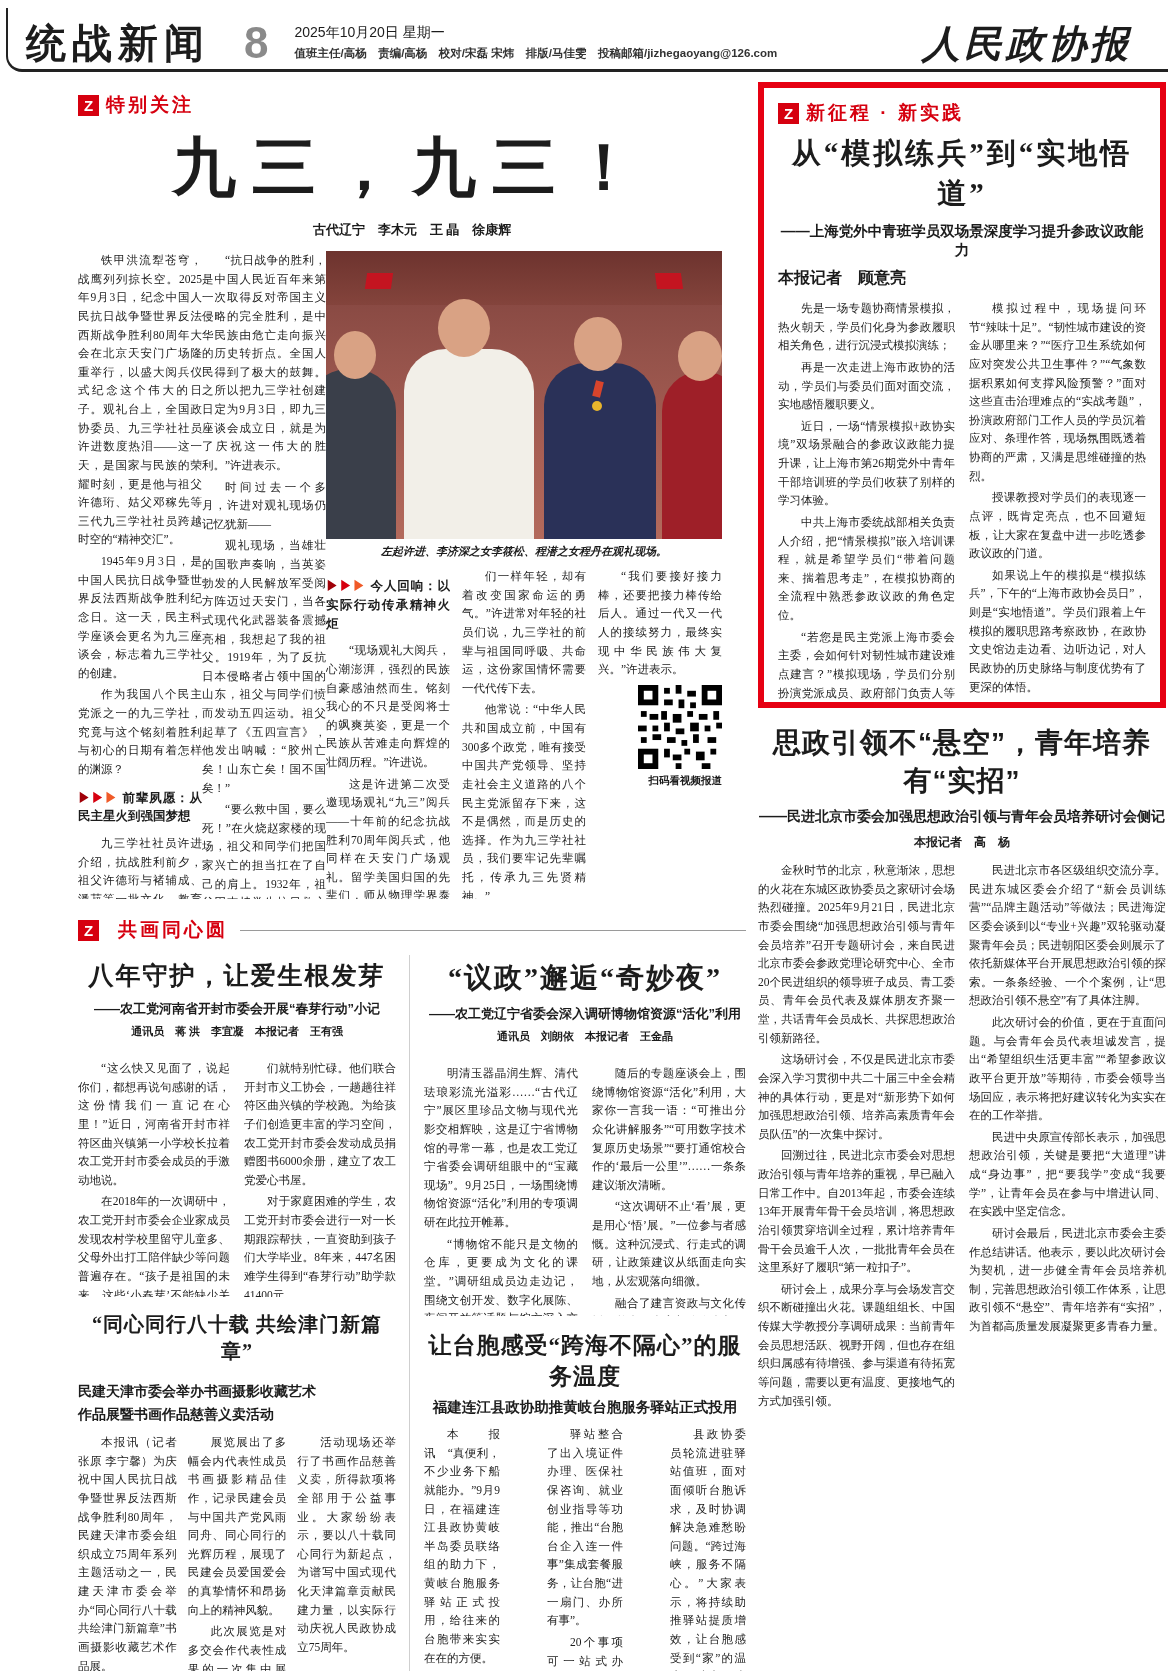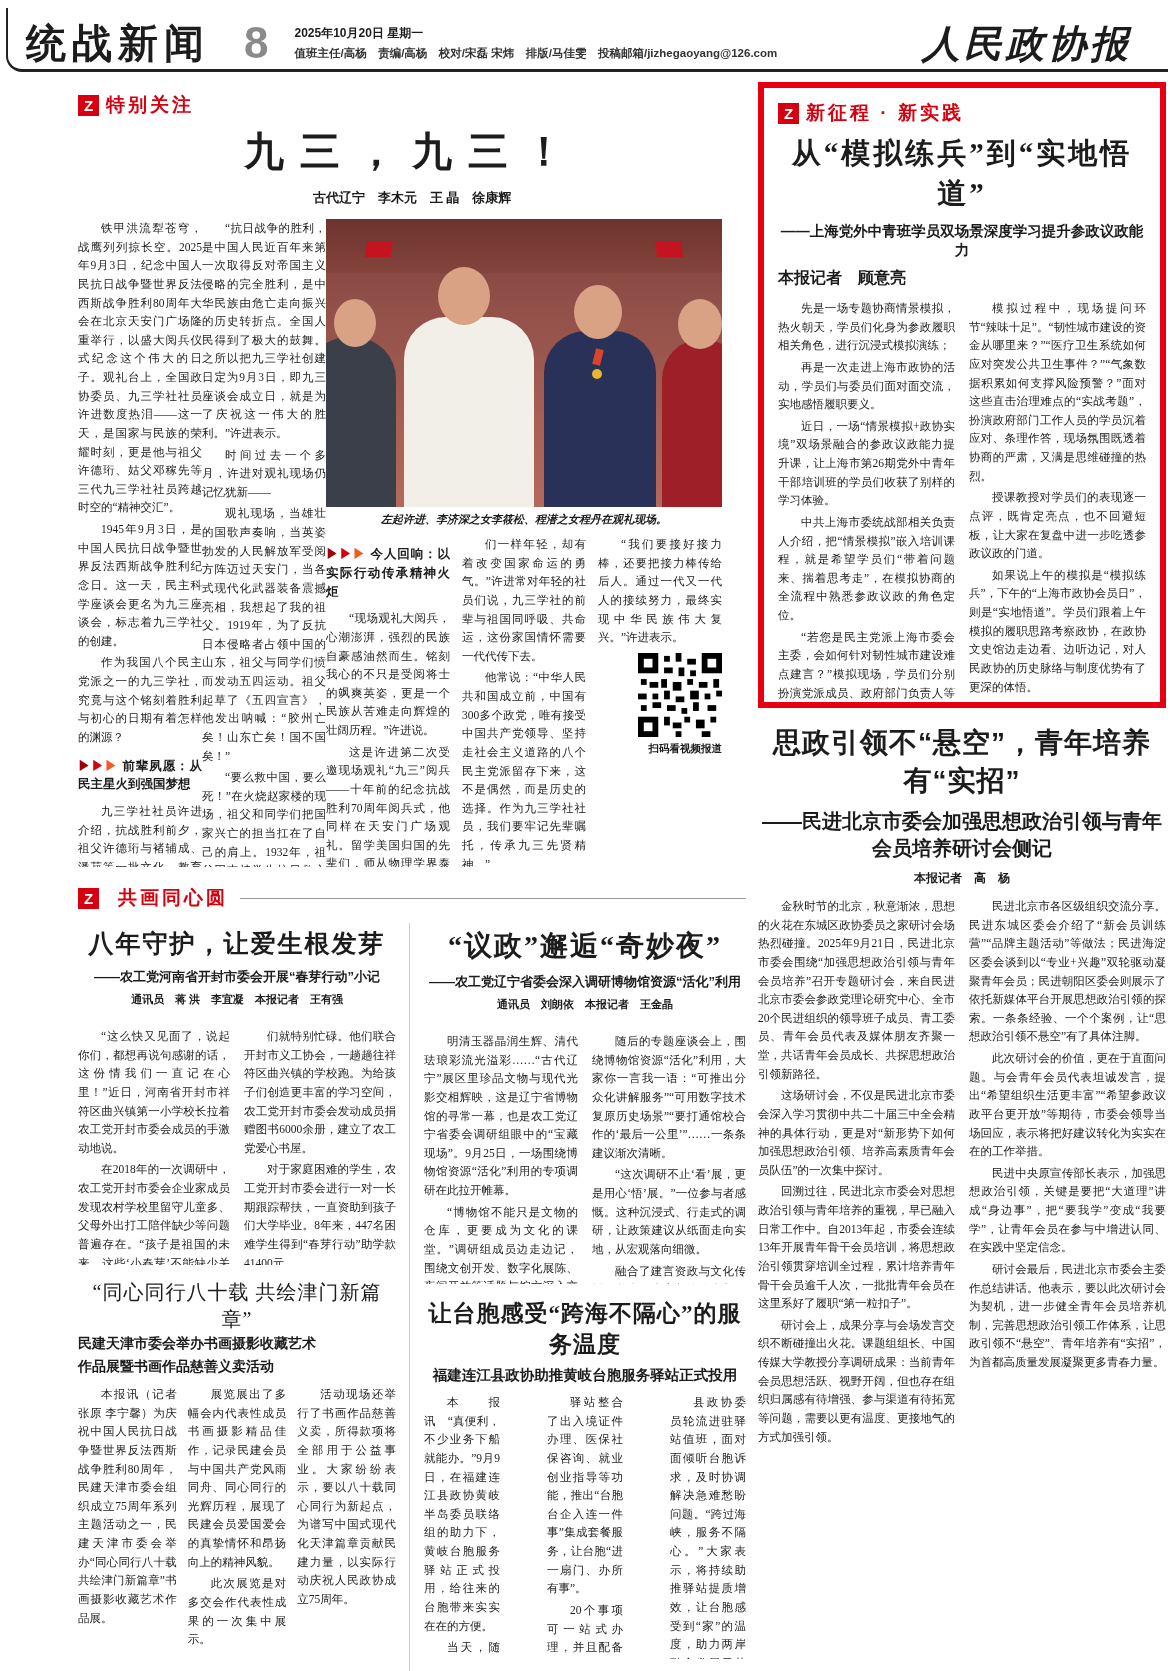--- a/index.html
+++ b/index.html
@@ -5,36 +5,36 @@
   html,body{margin:0;padding:0;background:#fff;}
   .page{width:1172px;height:1671px;background:#fff;color:#1c1c1c;position:relative;overflow:hidden;
         font-family:"Liberation Serif","DejaVu Serif",serif;}
   
   .hdr{height:64px;display:flex;align-items:flex-end;padding:6px 10px 6px 18px;
        border-left:2px solid #222;border-bottom:3px solid #222;border-bottom-left-radius:16px;
        margin:8px 4px 0 6px;box-sizing:border-box;}
   .hdr-section{font-size:40px;font-weight:900;letter-spacing:6px;font-family:"Liberation Sans","DejaVu Sans",sans-serif;line-height:1;}
   .hdr-page{font-size:44px;font-weight:700;color:#8a8a8a;margin:0 26px 0 34px;line-height:.9;font-family:"Liberation Sans",sans-serif;}
   .hdr-meta{display:flex;flex-direction:column;gap:4px;padding-bottom:2px;}
-  .hdr-date{font-size:12px;font-weight:700;font-family:"Liberation Sans",sans-serif;}
+  .hdr-date{font-size:14px;font-weight:400;font-family:"Liberation Sans",sans-serif;}
   .hdr-staff{font-size:11.5px;font-weight:700;color:#333;font-family:"Liberation Sans",sans-serif;}
   .masthead{margin-left:auto;font-size:38px;font-weight:700;font-style:italic;letter-spacing:4px;
             font-family:"DejaVu Serif",serif;padding-right:26px;line-height:1;}
   
   .content{display:flex;padding:0 6px 0 78px;gap:12px;box-sizing:border-box;}
   .left-zone{width:668px;flex:none;}
   .right-zone{flex:1;min-width:0;}
   
   .zlabel{display:flex;align-items:center;margin:20px 0 4px;}
   .zbadge{width:21px;height:21px;background:#d6000f;color:#fff;font-weight:900;font-size:15px;
           display:inline-flex;align-items:center;justify-content:center;margin-right:7px;
           font-family:"Liberation Sans",sans-serif;flex:none;}
   .ztext{color:#d6000f;font-weight:900;font-size:19px;letter-spacing:3px;font-family:"Liberation Sans",sans-serif;}
   
-  .j-head{font-size:40px;font-weight:900;text-align:center;letter-spacing:16px;margin:6px 0 10px;
+  .j-head{font-size:64px;font-weight:900;text-align:center;letter-spacing:16px;margin:6px 0 10px;
           font-family:"Liberation Sans","DejaVu Sans",sans-serif;}
   .j-by{text-align:center;font-size:13px;font-weight:700;margin-bottom:12px;}
   .jiusan-body{display:flex;gap:0;height:648px;overflow:hidden;}
   .jcol{width:124px;flex:none;overflow:hidden;}
   .jright{width:396px;flex:none;display:flex;flex-direction:column;}
   .cols3{display:flex;gap:12px;flex:1;overflow:hidden;margin-top:2px;}
   .cols3 .jcol{width:124px;}
   .bt{font-size:11.5px;line-height:1.62;text-align:justify;}
   .bt p{margin:0 0 3px;text-indent:2em;}
   .marker{font-weight:900;font-size:12.5px;line-height:1.5;margin:10px 0 8px;
@@ -58,35 +58,35 @@
   .redbox .zlabel{margin:2px 0 8px;}
   .m-head{font-size:29px;font-weight:900;text-align:center;letter-spacing:3px;margin:4px 0 8px;}
   .m-sub{font-size:14.5px;font-weight:700;text-align:center;margin-bottom:8px;font-family:"Liberation Sans",sans-serif;}
   .m-by{font-size:16px;font-weight:700;margin-bottom:10px;}
   .cols2{display:flex;gap:14px;overflow:hidden;}
   .cols2 .c{flex:1;min-width:0;overflow:hidden;}
   .redbox .cols2{height:440px;}
   
   .s-head{font-size:28px;font-weight:900;text-align:center;letter-spacing:1px;margin:16px 0 8px;
           font-family:"Liberation Sans","DejaVu Sans",sans-serif;}
-  .s-sub{font-size:20px;font-weight:700;text-align:center;margin-bottom:8px;font-family:"Liberation Sans",sans-serif;}
+  .s-sub{font-size:14px;font-weight:700;text-align:center;margin-bottom:8px;font-family:"Liberation Sans",sans-serif;}
   .s-by{font-size:12px;font-weight:700;text-align:center;margin-bottom:10px;}
   .sizheng .cols2{height:780px;}
   
   .gcsy{display:flex;align-items:center;gap:12px;margin:18px 0 12px;}
   .gcsy .line{flex:1;height:1px;background:#9a9a9a;}
   .bottom-grid{display:flex;gap:14px;}
   .bcol-left{width:318px;flex:none;border-right:1px solid #cfcfcf;padding-right:13px;}
   .bcol-mid{flex:1;min-width:0;}
   .a-head{font-size:25px;font-weight:900;text-align:center;letter-spacing:2px;margin:4px 0 8px;}
   .a-sub{font-size:13px;font-weight:700;text-align:center;margin-bottom:6px;font-family:"Liberation Sans",sans-serif;}
   .a-by{font-size:11px;font-weight:700;text-align:center;margin-bottom:20px;}
   .banian .cols2{height:238px;}
   .yizheng .cols2{height:252px;}
-  .t-head{font-size:20px;font-weight:400;text-align:center;letter-spacing:1px;margin:14px 0 0;}
+  .t-head{font-size:20px;font-weight:700;text-align:center;letter-spacing:1px;margin:14px 0 16px;}
   .t-sub{font-size:14px;font-weight:700;line-height:1.5;margin:0 0 8px;font-family:"Liberation Sans",sans-serif;}
   .colsN{display:flex;gap:11px;overflow:hidden;}
   .colsN .c{flex:1;min-width:0;overflow:hidden;}
   .tongxin .colsN{height:300px;}
   .tb-head{font-size:23px;font-weight:900;text-align:center;letter-spacing:1px;margin:14px 0 6px;}
   .tb-sub{font-size:14.5px;font-weight:700;text-align:center;margin-bottom:8px;font-family:"Liberation Sans",sans-serif;}
   .taibao .colsN{height:266px;gap:47px;}
 </style>
 </head>
 <body>

